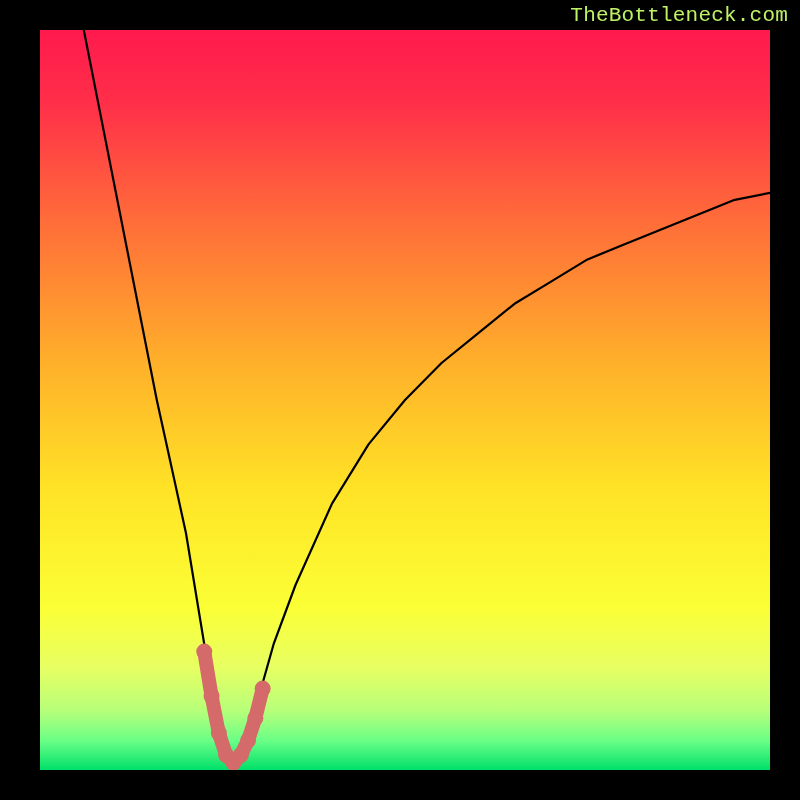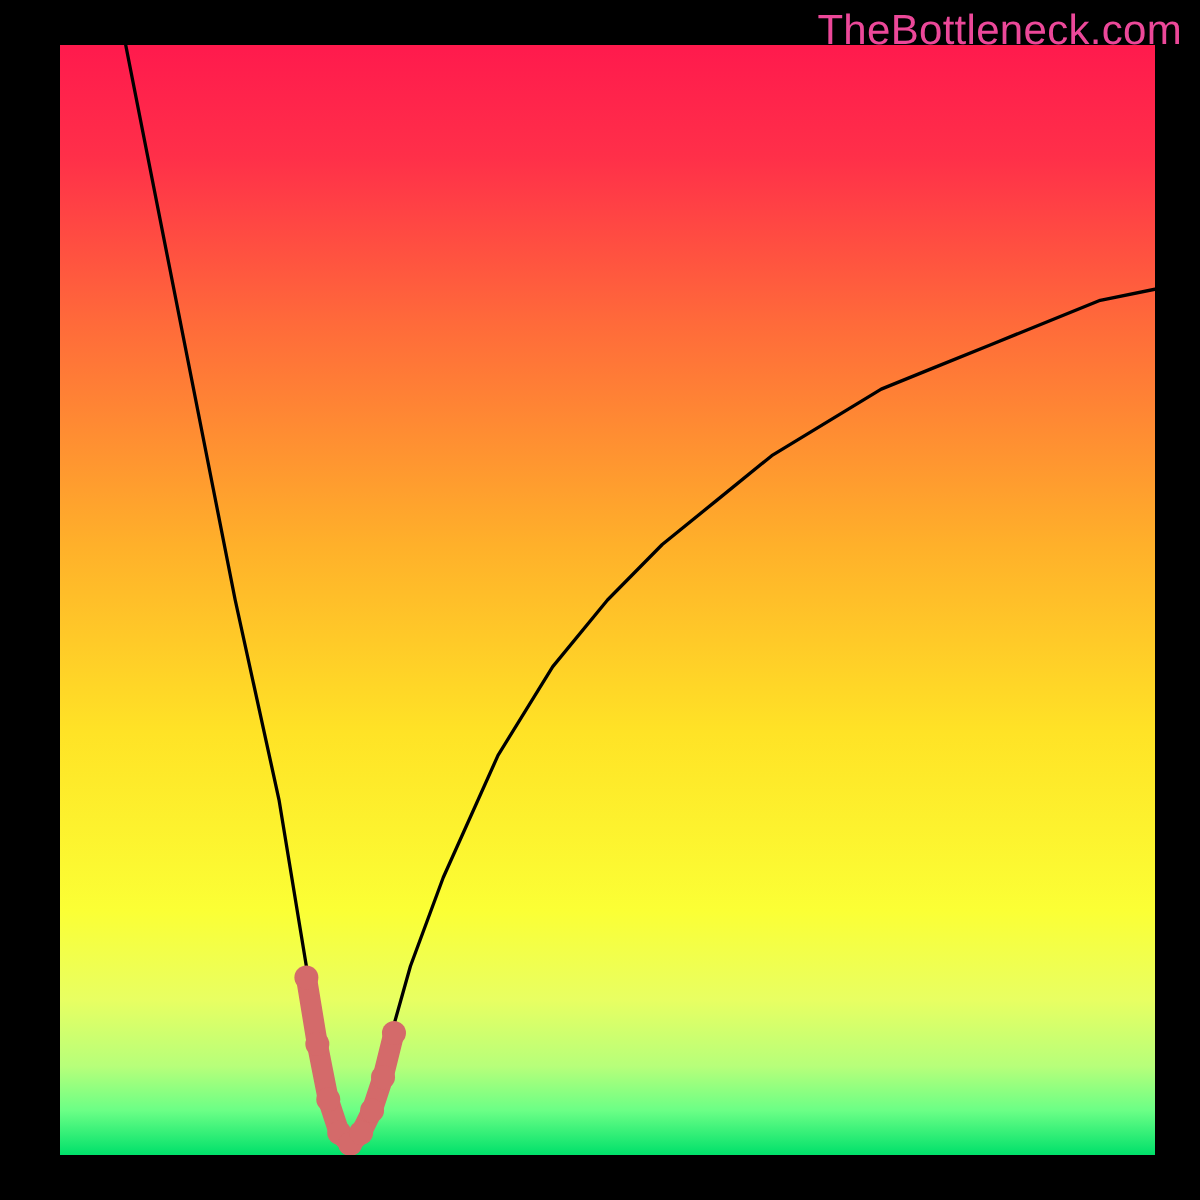--- a/index.html
+++ b/index.html
@@ -27,24 +27,25 @@
     position: absolute;
     left: 0;
     right: 0;
     top: 0;
     bottom: 0;
   }
   .watermark {
     position: absolute;
     top: 4px;
     right: 12px;
-    color: #ec4899;
-    font-size: 28px;
+    color: #bef264;
+    font-size: 21px;
     font-weight: 500;
     letter-spacing: 0.2px;
+    font-family: Liberation Mono, monospace;
   }
   svg {
     position: absolute;
     left: 0;
     top: 0;
   }
 </style>
 </head>
 <body>
 

